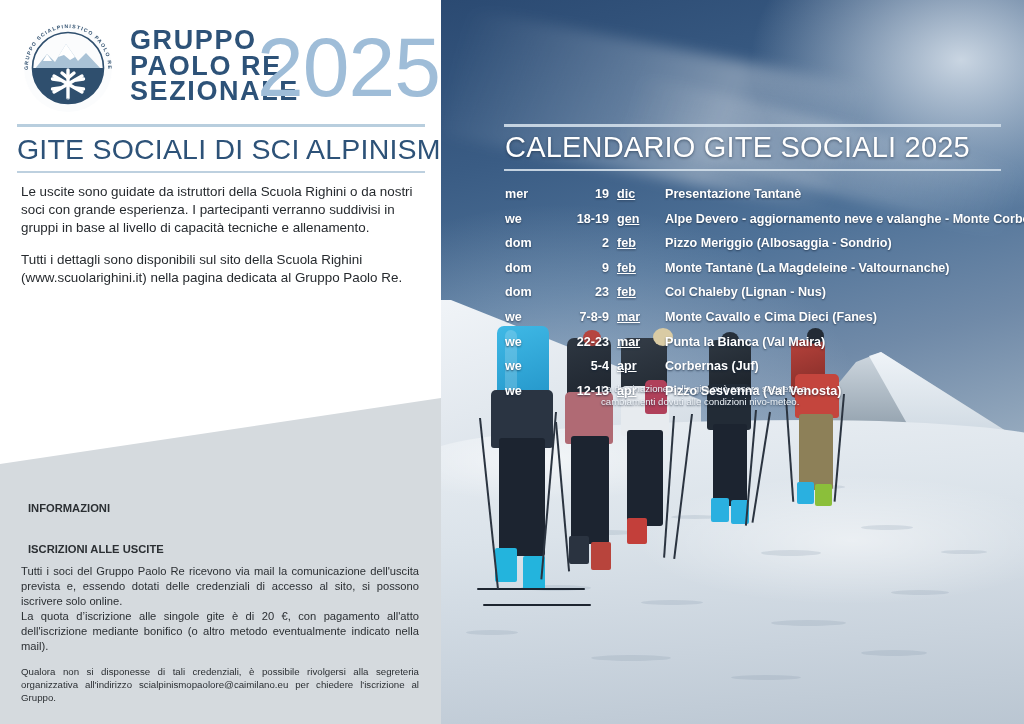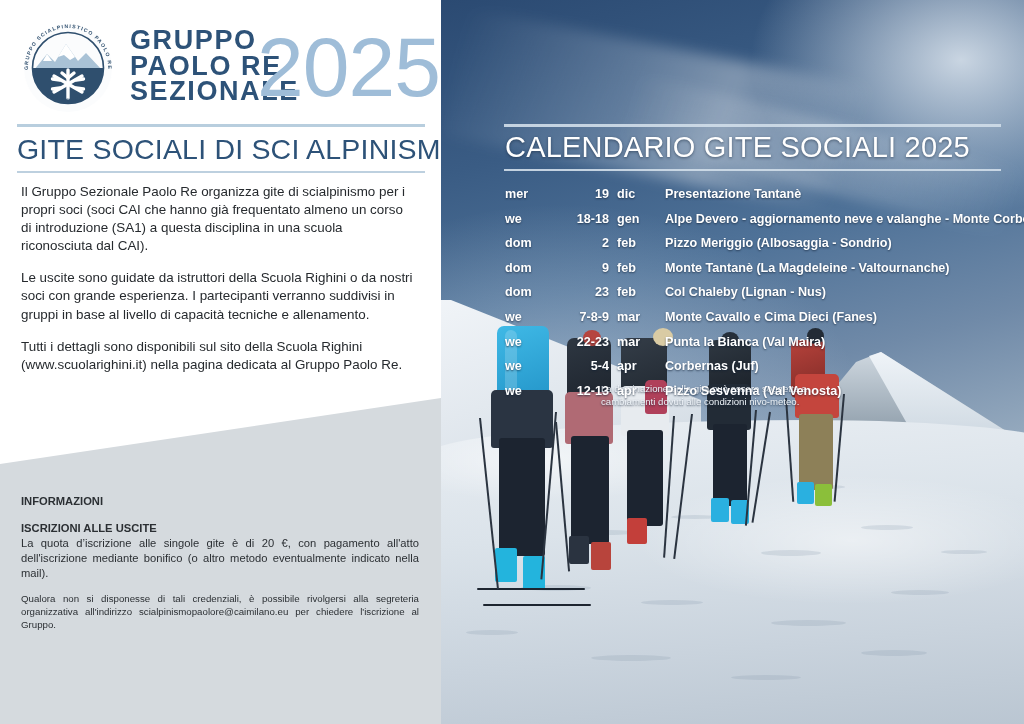--- a/index.html
+++ b/index.html
@@ -47,21 +47,21 @@
   }
   .body-copy p{margin:0 0 14px 0;}
 
   .lower-copy{
     position:absolute;left:21px;top:482px;width:398px;
     font-size:11.2px;line-height:15.0px;color:#2b2f33;text-align:justify;
   }
   .lower-copy p{margin:0;}
   .lower-copy .gap{height:12px;}
   .lower-copy .gap-sm{height:11px;}
-  .lower-copy h4{margin:0;font-size:11.2px;font-weight:bold;line-height:15px;}
+  .lower-copy h4{margin:7px;font-size:11.2px;font-weight:bold;line-height:15px;}
   .lower-copy .fine{font-size:9.7px;line-height:13.2px;}
 
   
   .right-panel{position:absolute;left:441px;top:0;width:583px;height:724px;overflow:hidden;}
   .sky{
     position:absolute;left:0;top:0;width:583px;height:470px;
     background:
       radial-gradient(ellipse 300px 220px at 520px 60px, rgba(226,234,242,.85), rgba(226,234,242,0) 70%),
       radial-gradient(ellipse 420px 300px at 120px 420px, rgba(200,216,230,.55), rgba(200,216,230,0) 72%),
       linear-gradient(165deg,#2b4a72 0%,#3a5c84 28%,#4f7298 52%,#708aa8 74%,#9fb2c4 100%);
@@ -129,21 +129,21 @@
     text-shadow:0 1px 3px rgba(15,30,50,.55);
   }
   .cal-rule{position:absolute;left:63px;height:3px;background:#cfdce8;opacity:.92;}
   .cal-list{position:absolute;left:64px;top:187px;width:500px;}
   .cal-row{
     position:relative;height:24.6px;font-size:12.6px;color:#ffffff;font-weight:bold;
     text-shadow:0 1px 2px rgba(15,30,50,.65);white-space:nowrap;
   }
   .c-dow{position:absolute;left:0;width:42px;text-align:left;}
   .c-date{position:absolute;left:28px;width:76px;text-align:right;}
-  .c-mon{position:absolute;left:112px;width:34px;text-align:left;}
+  .c-mon{position:absolute;left:112px;width:34px;text-align:left;text-decoration:underline;}
   .c-desc{position:absolute;left:160px;}
 </style>
 </head>
 <body>
 
 <div class="page">
 
   <div class="left-panel">
 
     <div class="gray-wedge"></div>
@@ -198,30 +198,30 @@
       </div>
 
       <div class="year">2025</div>
     </div>
 
     <div class="rule" style="left:17px;top:124px;width:408px;"></div>
     <div class="left-title">GITE SOCIALI DI SCI ALPINISMO</div>
     <div class="rule thin" style="left:17px;top:171px;width:408px;"></div>
 
     <div class="body-copy">
-      <p>Il Gruppo Sezionale Paolo Re organizza gite di scialpinismo per i propri soci (soci CAI che hanno già frequentato almeno un corso di introduzione (SA1) a questa disciplina in una scuola riconosciuta dal CAI).</p>
       <p>Le uscite sono guidate da istruttori della Scuola Righini o da nostri soci con grande esperienza. I partecipanti verranno suddivisi in gruppi in base al livello di capacità tecniche e allenamento.</p>
       <p>Tutti i dettagli sono disponibili sul sito della Scuola Righini (www.scuolarighini.it)  nella pagina dedicata al Gruppo Paolo Re.</p>
     </div>
 
     <div class="lower-copy">
       <div class="gap"></div>
       <h4>INFORMAZIONI</h4>
       <div class="gap"></div>
       <h4>ISCRIZIONI ALLE USCITE</h4>
+      <p>Tutti i soci del Gruppo Paolo Re ricevono via mail la comunicazione dell'uscita prevista e, essendo dotati delle credenziali di accesso al sito, si possono iscrivere solo online.</p>
       <p>La quota d’iscrizione alle singole gite è di 20 €, con pagamento all'atto dell'iscrizione mediante bonifico (o altro metodo eventualmente indicato nella mail).</p>
       <div class="gap-sm"></div>
       <p class="fine">Qualora non si disponesse di tali credenziali, è possibile rivolgersi alla segreteria organizzativa all'indirizzo scialpinismopaolore@caimilano.eu per chiedere l'iscrizione al Gruppo.</p>
     </div>
   </div>
 
   <div class="right-panel">
 
     <div class="sky">
       <div class="sky-streak"></div>
@@ -317,21 +317,21 @@
 
     <div class="cal-list">
       <div class="cal-row">
         <span class="c-dow">mer</span>
         <span class="c-date">19</span>
         <span class="c-mon">dic</span>
         <span class="c-desc">Presentazione Tantanè</span>
       </div>
       <div class="cal-row">
         <span class="c-dow">we</span>
-        <span class="c-date">18-18</span>
+        <span class="c-date">18-19</span>
         <span class="c-mon">gen</span>
         <span class="c-desc">Alpe Devero - aggiornamento neve e valanghe - Monte Corbernas</span>
       </div>
       <div class="cal-row">
         <span class="c-dow">dom</span>
         <span class="c-date">2</span>
         <span class="c-mon">feb</span>
         <span class="c-desc">Pizzo Meriggio (Albosaggia - Sondrio)</span>
       </div>
       <div class="cal-row">

